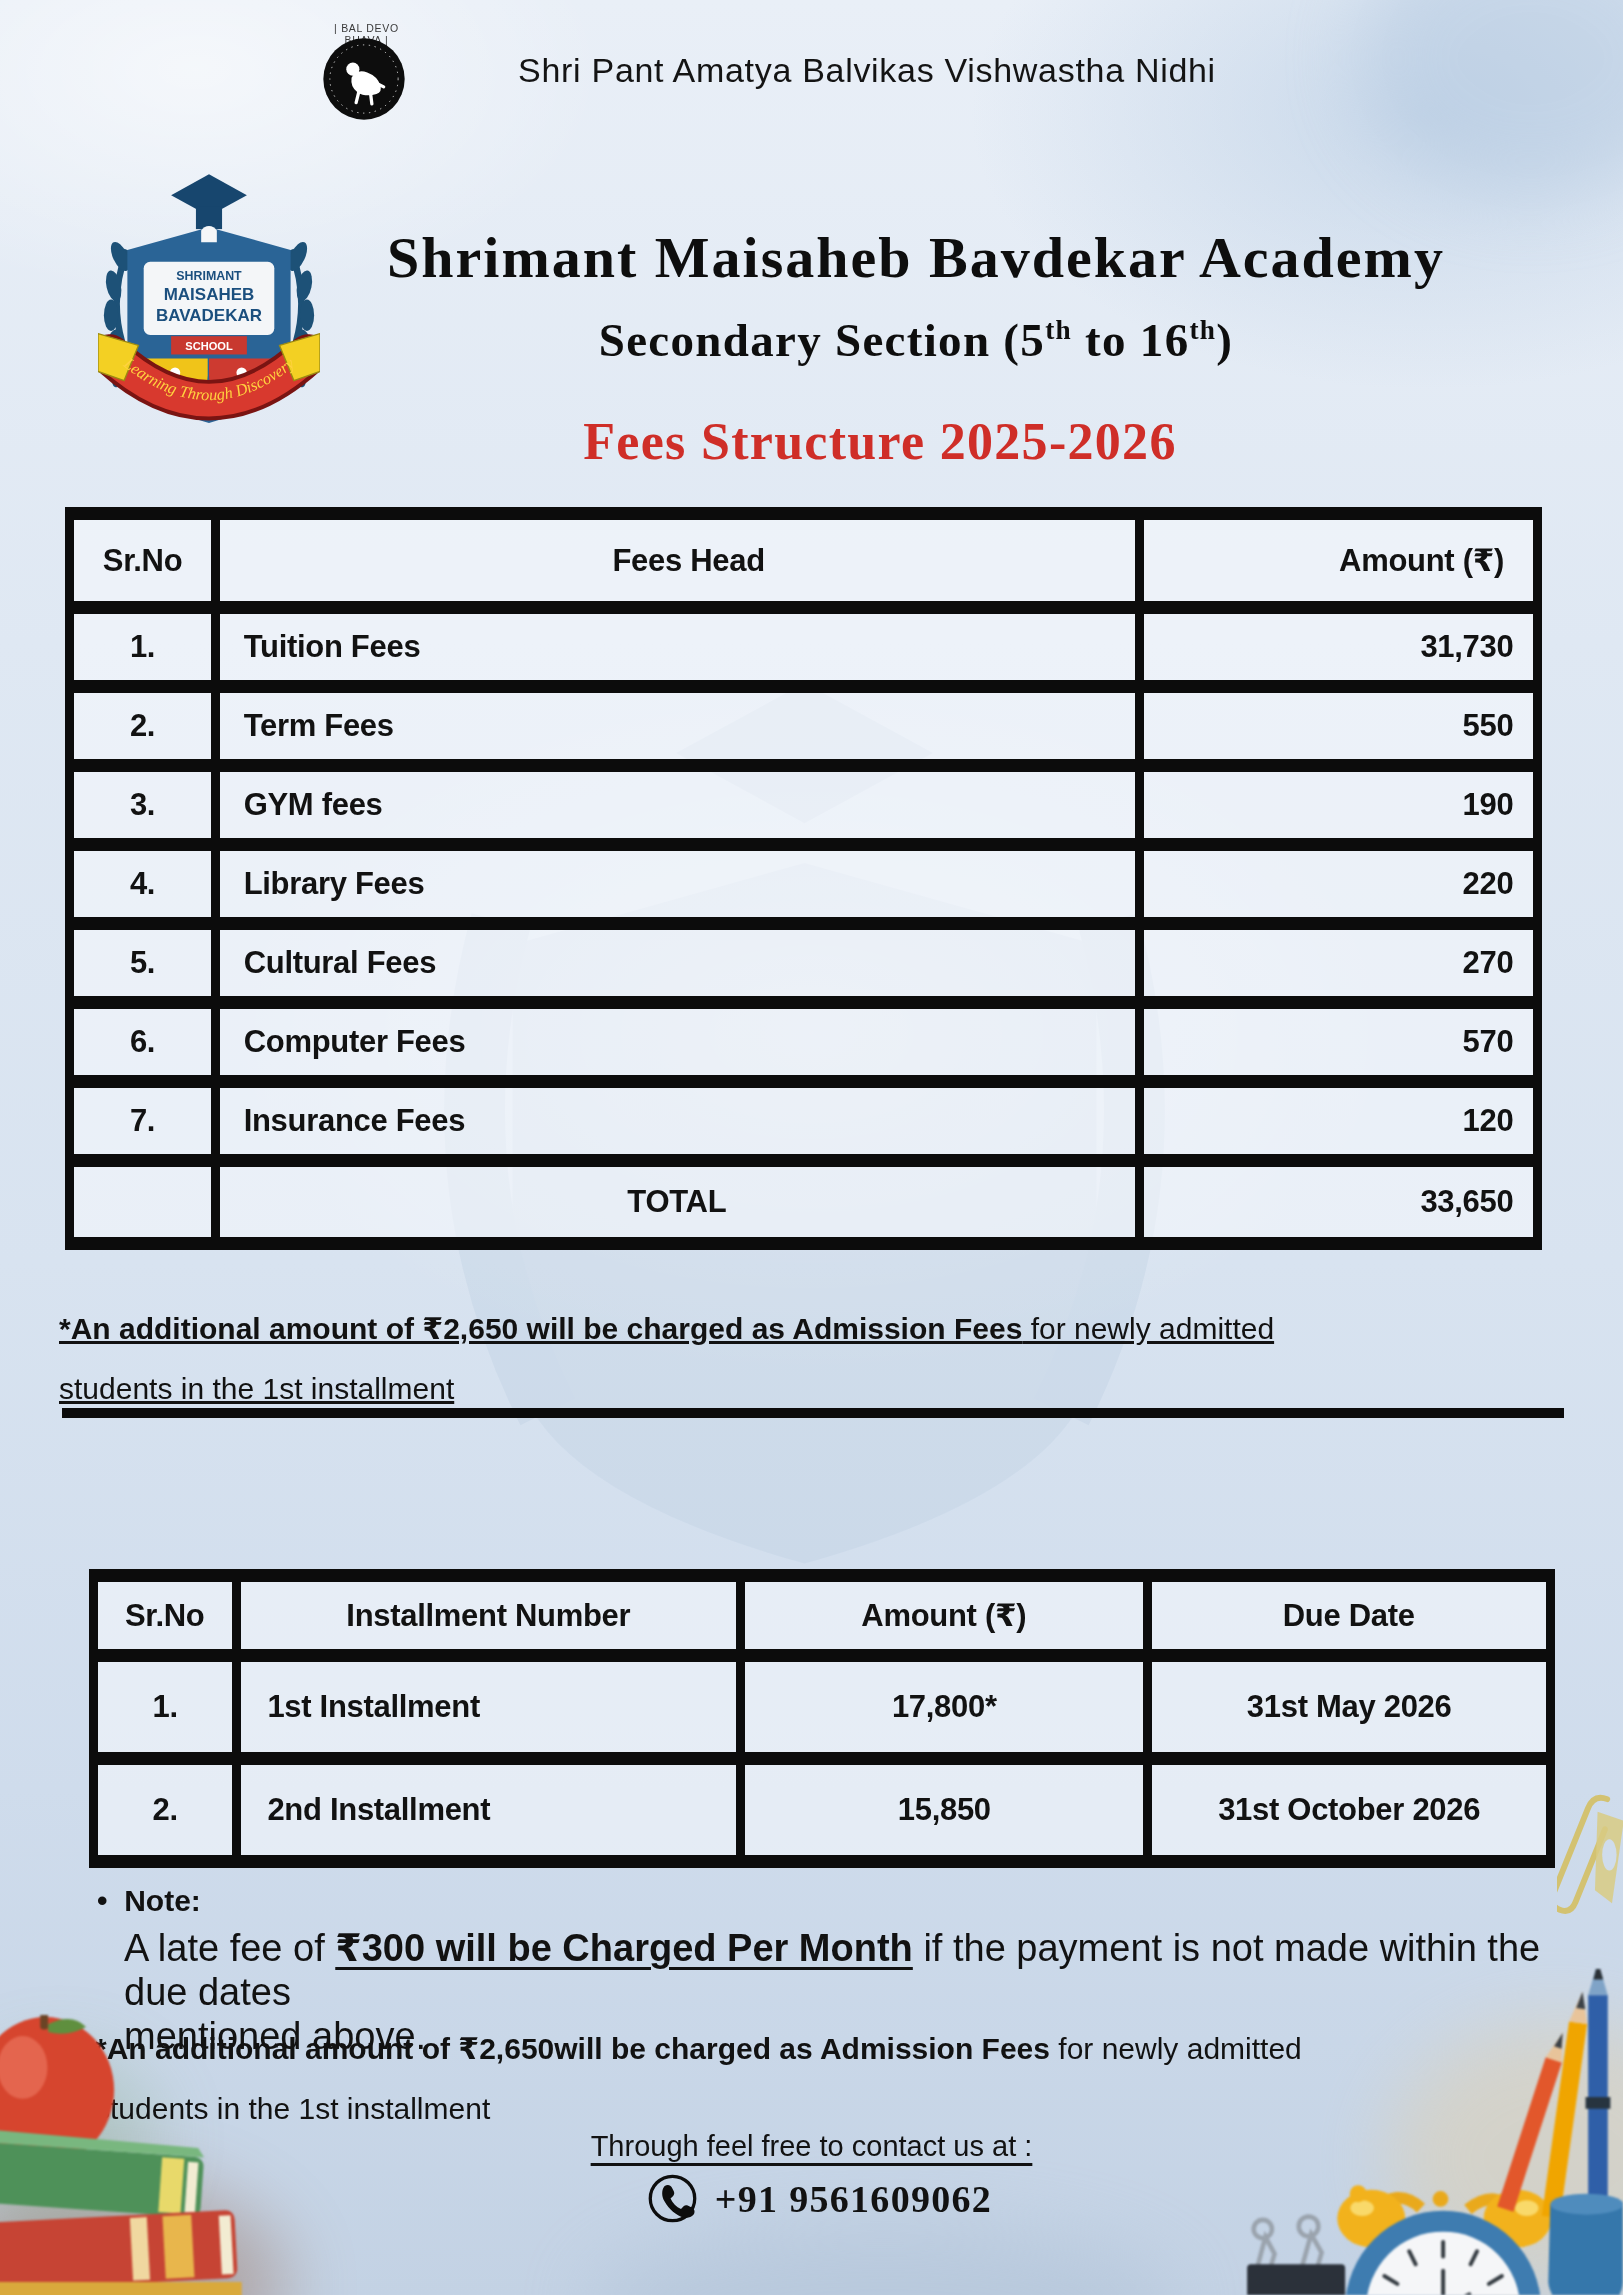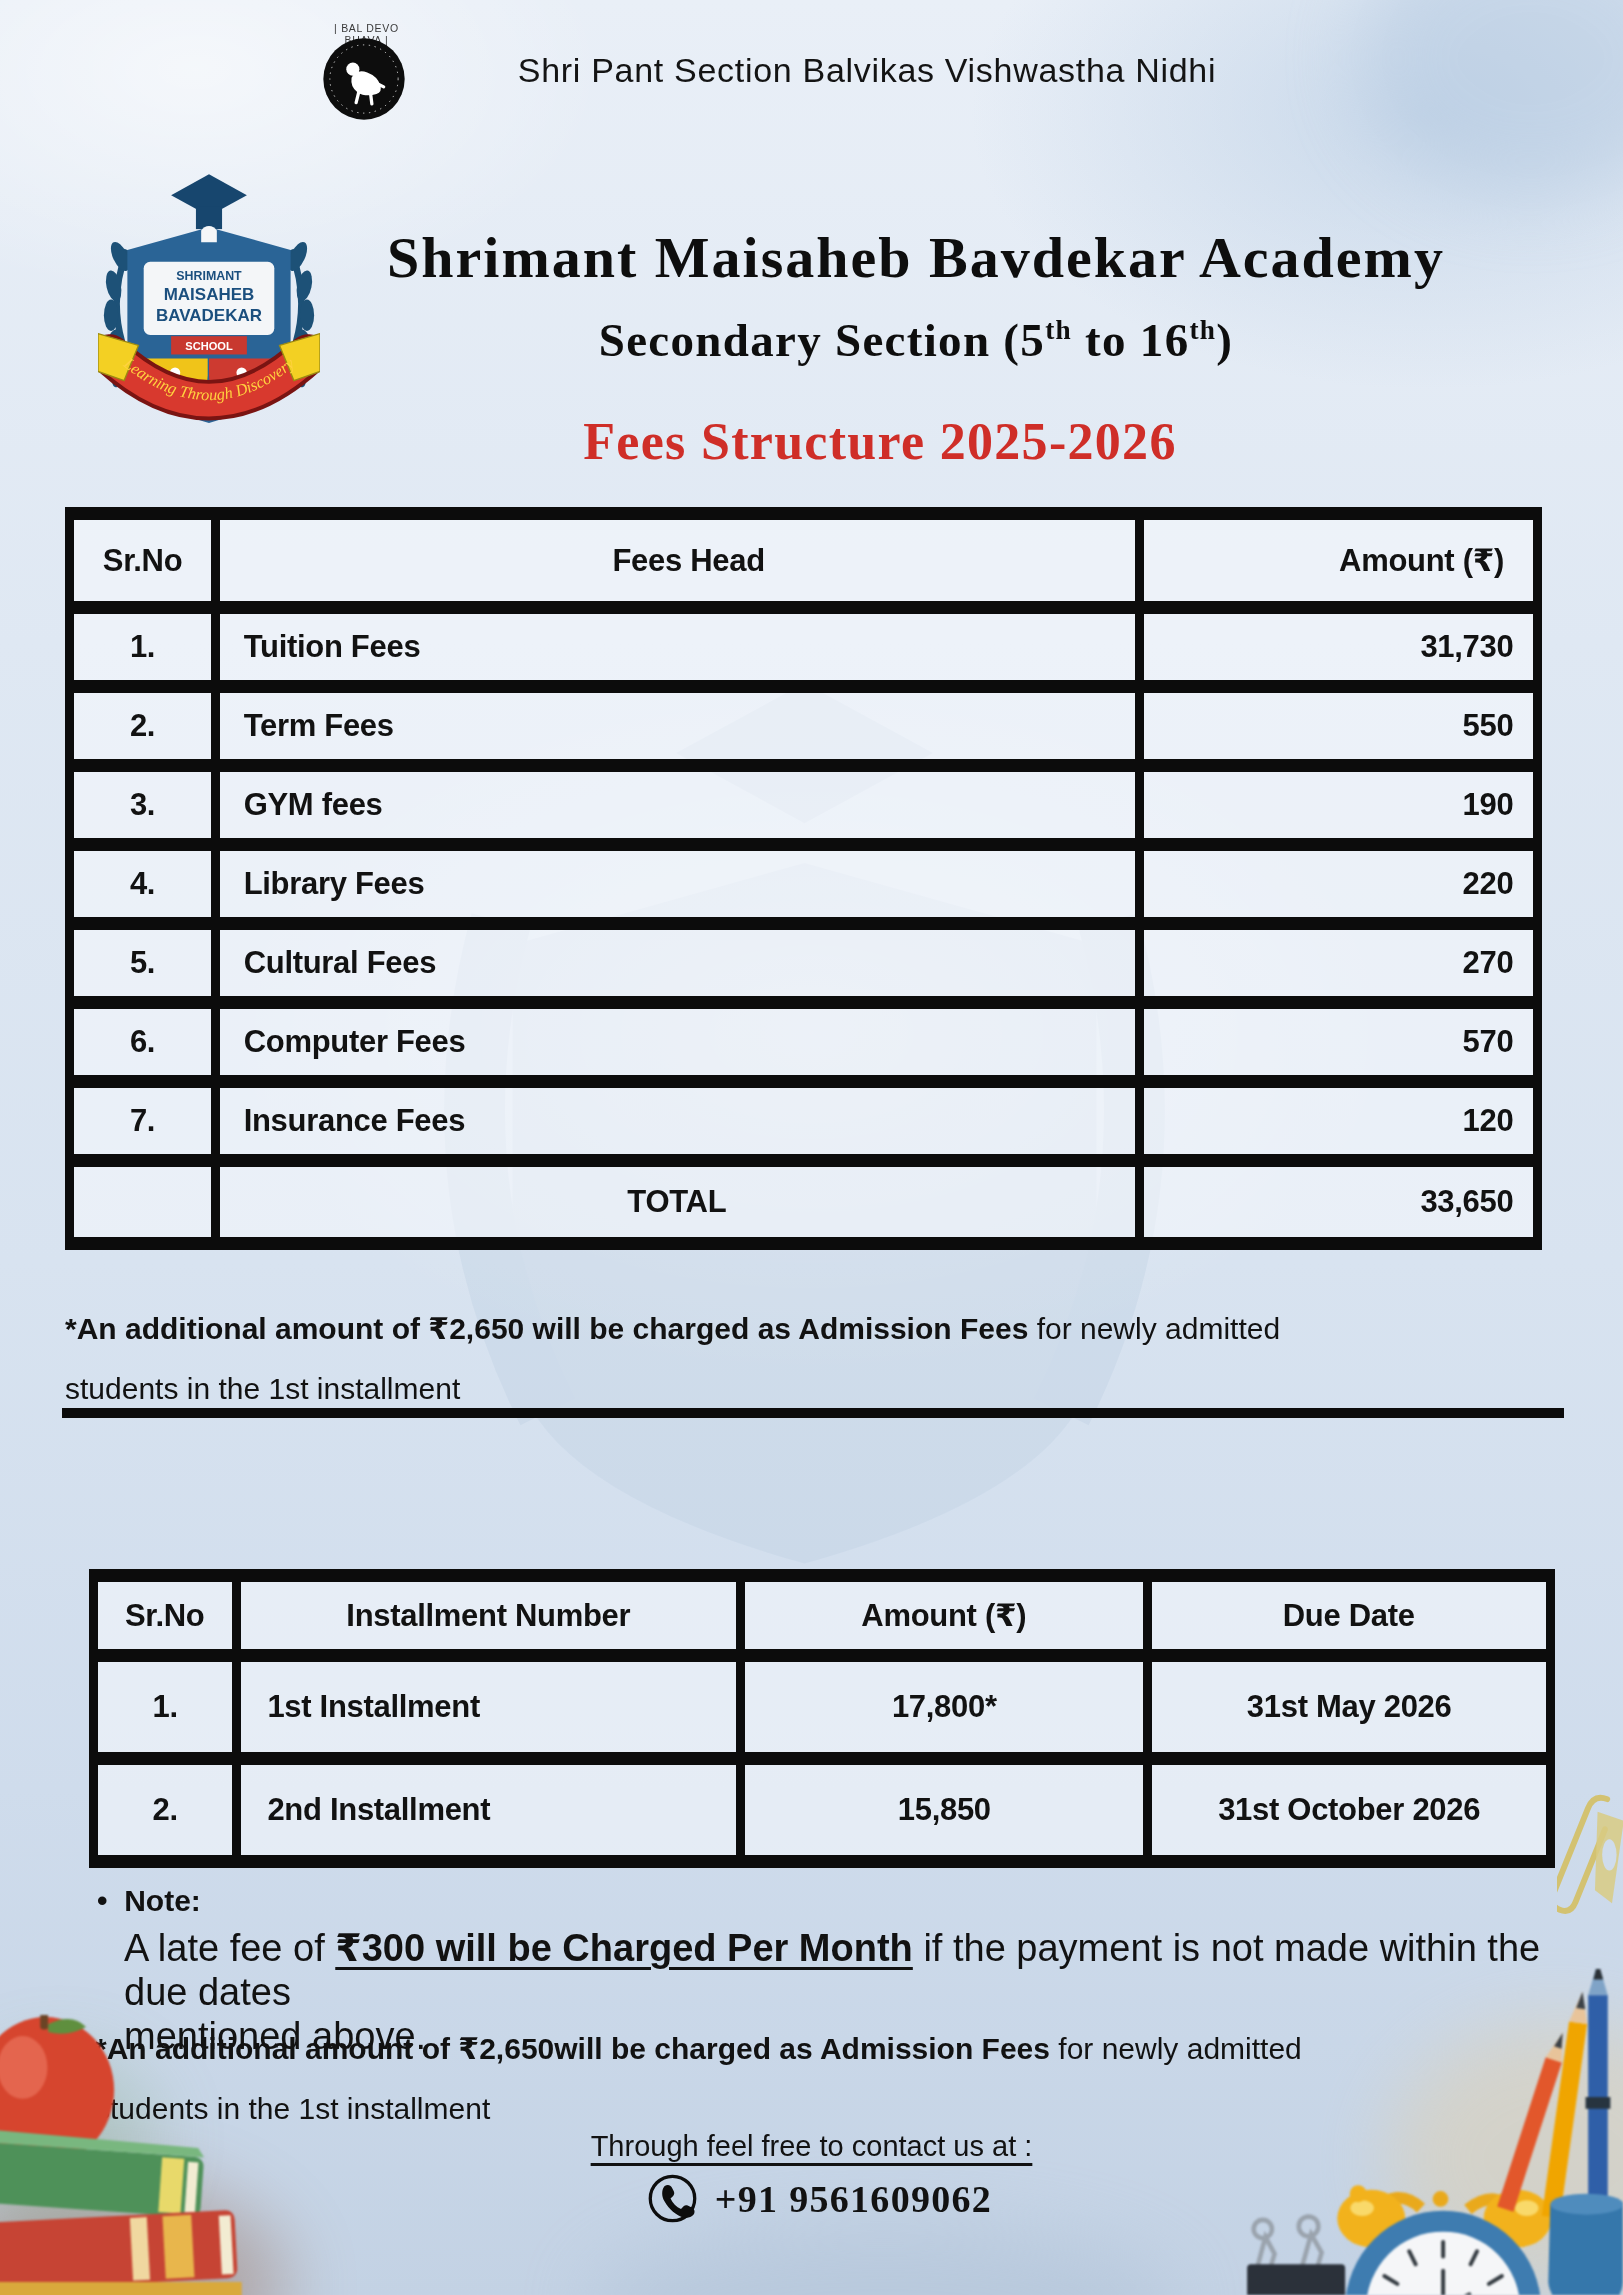--- a/index.html
+++ b/index.html
@@ -39,21 +39,21 @@
   .t1 .trow .c-head{text-align:center;padding-left:0;}
   .t2{left:89px;top:1569px;width:1466px;}
   .t2 .c-sr{width:137px;text-align:center;}
   .t2 .c-name{width:494px;padding-left:26px;}
   .t2 .c-amt{width:420px;text-align:center;}
   .t2 .c-due{width:415px;text-align:center;}
   .t2 .hrow td{text-align:center;height:65px;padding-left:0;}
   .t2 .drow td{height:88px;}
   
   .note{font-size:30px;color:#121212;}
-  .n1{top:1299px;left:65px;width:1511px;line-height:60px;}
+  .n1{top:1299px;left:59px;width:1511px;line-height:60px;text-decoration:underline;}
   .divider{top:1408px;left:62px;width:1502px;height:9.8px;background:#0b0b0b;}
   .n2-label{top:1884px;left:97px;font-size:30px;font-weight:700;}
   .n2-body{top:1926px;left:124px;width:1420px;line-height:44px;font-size:38px;}
   .n3{top:2019px;left:95px;width:1511px;line-height:60px;}
   .bold{font-weight:700;}
   .bu{font-weight:700;text-decoration:underline;text-decoration-thickness:3.3px;text-underline-offset:5.9px;}
   .contact-prompt{top:2130px;left:0;width:1623px;font-size:29px;}
   .contact-prompt span{text-decoration:underline;text-decoration-thickness:2.6px;text-underline-offset:6.5px;}
   .phone-row{top:2173px;left:8px;width:1623px;display:flex;justify-content:center;align-items:center;gap:17px;}
   .phone-num{font-size:38px;font-weight:700;letter-spacing:1.3px;}
@@ -78,21 +78,21 @@
   </svg>
 
   <div class="abs motto">| BAL DEVO BHAVA |</div>
   <svg class="abs" style="left:322px;top:37px;" width="84" height="84" viewBox="0 0 128 128">
     <circle cx="64" cy="64" r="62" fill="#0d0d0d"></circle>
     <circle cx="64" cy="64" r="52" fill="none" stroke="#ffffff" stroke-width="1.5" stroke-dasharray="2 7" opacity=".8"></circle>
     <circle cx="47" cy="49" r="10" fill="#ffffff"></circle>
     <path d="M45,62 q8,-14 24,-8 q16,6 20,20 q3,10 -6,13 q-17,5 -29,-3 q-11,-8 -9,-22 z" fill="#ffffff"></path>
     <path d="M56,84 l-4,16 M74,86 l2,16 M82,70 l12,6" stroke="#ffffff" stroke-width="5" stroke-linecap="round"></path>
   </svg>
-  <div class="abs trust-name center">Shri Pant Section Balvikas Vishwastha Nidhi</div>
+  <div class="abs trust-name center">Shri Pant Amatya Balvikas Vishwastha Nidhi</div>
 
   <svg class="abs" style="left:98px;top:165px;" width="222" height="281" viewBox="0 0 340 430">
     <path d="M45,130 Q5,230 62,330" stroke="#1d5177" stroke-width="10" fill="none"></path>
     <path d="M295,130 Q335,230 278,330" stroke="#1d5177" stroke-width="10" fill="none"></path>
     <g fill="#1d5177">
       <ellipse cx="34" cy="140" rx="11" ry="24" transform="rotate(-25 34 140)"></ellipse>
       <ellipse cx="24" cy="185" rx="11" ry="24" transform="rotate(-12 24 185)"></ellipse>
       <ellipse cx="20" cy="230" rx="11" ry="24"></ellipse>
       <ellipse cx="24" cy="275" rx="11" ry="24" transform="rotate(12 24 275)"></ellipse>
       <ellipse cx="36" cy="318" rx="11" ry="24" transform="rotate(25 36 318)"></ellipse>

